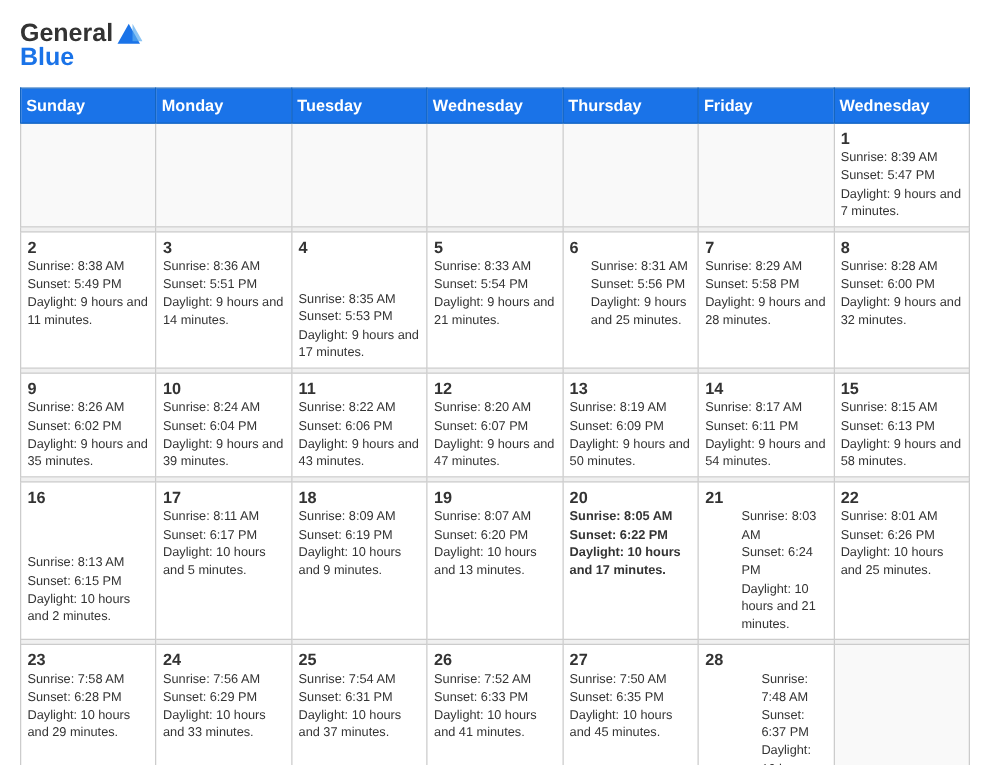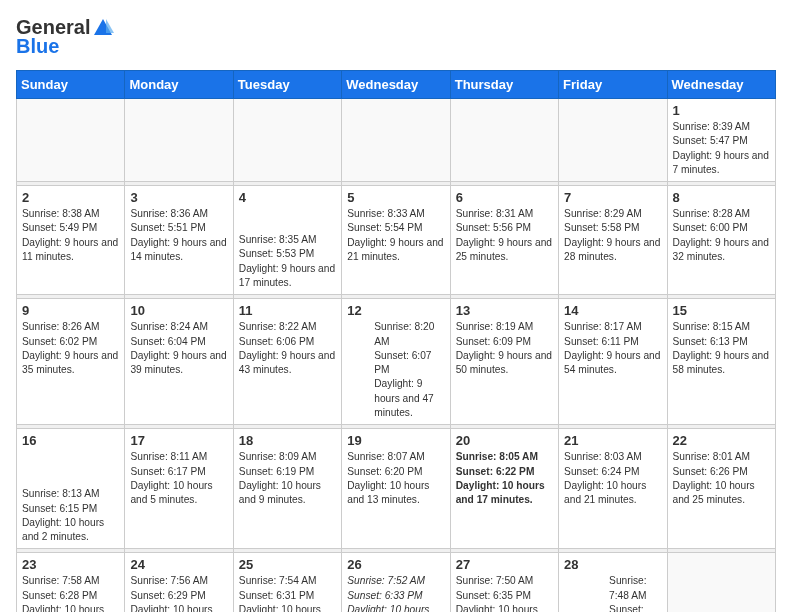--- a/index.html
+++ b/index.html
@@ -157,21 +157,21 @@
 Daylight: 9 hours and 17 minutes.</div>
         </td>
         <td>
           <span class="day-number">5</span>
           <div class="day-info" style="white-space: pre-line;">Sunrise: 8:33 AM
 Sunset: 5:54 PM
 Daylight: 9 hours and 21 minutes.</div>
         </td>
         <td>
           <span class="day-number">6</span>
-          <div class="day-info" style="white-space: pre-line;">Sunrise: 8:31 AM
+          <div class="day-info" style="white-space: pre-line; margin-left: 17px;">Sunrise: 8:31 AM
 Sunset: 5:56 PM
 Daylight: 9 hours and 25 minutes.</div>
         </td>
         <td>
           <span class="day-number">7</span>
           <div class="day-info" style="white-space: pre-line;">Sunrise: 8:29 AM
 Sunset: 5:58 PM
 Daylight: 9 hours and 28 minutes.</div>
         </td>
         <td>
@@ -204,21 +204,21 @@
 Daylight: 9 hours and 39 minutes.</div>
         </td>
         <td>
           <span class="day-number">11</span>
           <div class="day-info" style="white-space: pre-line;">Sunrise: 8:22 AM
 Sunset: 6:06 PM
 Daylight: 9 hours and 43 minutes.</div>
         </td>
         <td>
           <span class="day-number">12</span>
-          <div class="day-info" style="white-space: pre-line; margin-left: 27px;">Sunrise: 8:20 AM
+          <div class="day-info" style="white-space: pre-line;">Sunrise: 8:20 AM
 Sunset: 6:07 PM
 Daylight: 9 hours and 47 minutes.</div>
         </td>
         <td>
           <span class="day-number">13</span>
           <div class="day-info" style="white-space: pre-line;">Sunrise: 8:19 AM
 Sunset: 6:09 PM
 Daylight: 9 hours and 50 minutes.</div>
         </td>
         <td>
@@ -269,21 +269,21 @@
 Daylight: 10 hours and 13 minutes.</div>
         </td>
         <td>
           <span class="day-number">20</span>
           <div class="day-info" style="white-space: pre-line; font-weight: bold;">Sunrise: 8:05 AM
 Sunset: 6:22 PM
 Daylight: 10 hours and 17 minutes.</div>
         </td>
         <td>
           <span class="day-number">21</span>
-          <div class="day-info" style="white-space: pre-line;">Sunrise: 8:03 AM
+          <div class="day-info" style="white-space: pre-line; margin-left: 29px;">Sunrise: 8:03 AM
 Sunset: 6:24 PM
 Daylight: 10 hours and 21 minutes.</div>
         </td>
         <td>
           <span class="day-number">22</span>
           <div class="day-info" style="white-space: pre-line;">Sunrise: 8:01 AM
 Sunset: 6:26 PM
 Daylight: 10 hours and 25 minutes.</div>
         </td>
       </tr>
@@ -310,21 +310,21 @@
 Daylight: 10 hours and 33 minutes.</div>
         </td>
         <td>
           <span class="day-number">25</span>
           <div class="day-info" style="white-space: pre-line;">Sunrise: 7:54 AM
 Sunset: 6:31 PM
 Daylight: 10 hours and 37 minutes.</div>
         </td>
         <td>
           <span class="day-number">26</span>
-          <div class="day-info" style="white-space: pre-line; font-style: italic;">Sunrise: 7:52 AM
+          <div class="day-info" style="white-space: pre-line;">Sunrise: 7:52 AM
 Sunset: 6:33 PM
 Daylight: 10 hours and 41 minutes.</div>
         </td>
         <td>
           <span class="day-number">27</span>
           <div class="day-info" style="white-space: pre-line;">Sunrise: 7:50 AM
 Sunset: 6:35 PM
 Daylight: 10 hours and 45 minutes.</div>
         </td>
         <td>

